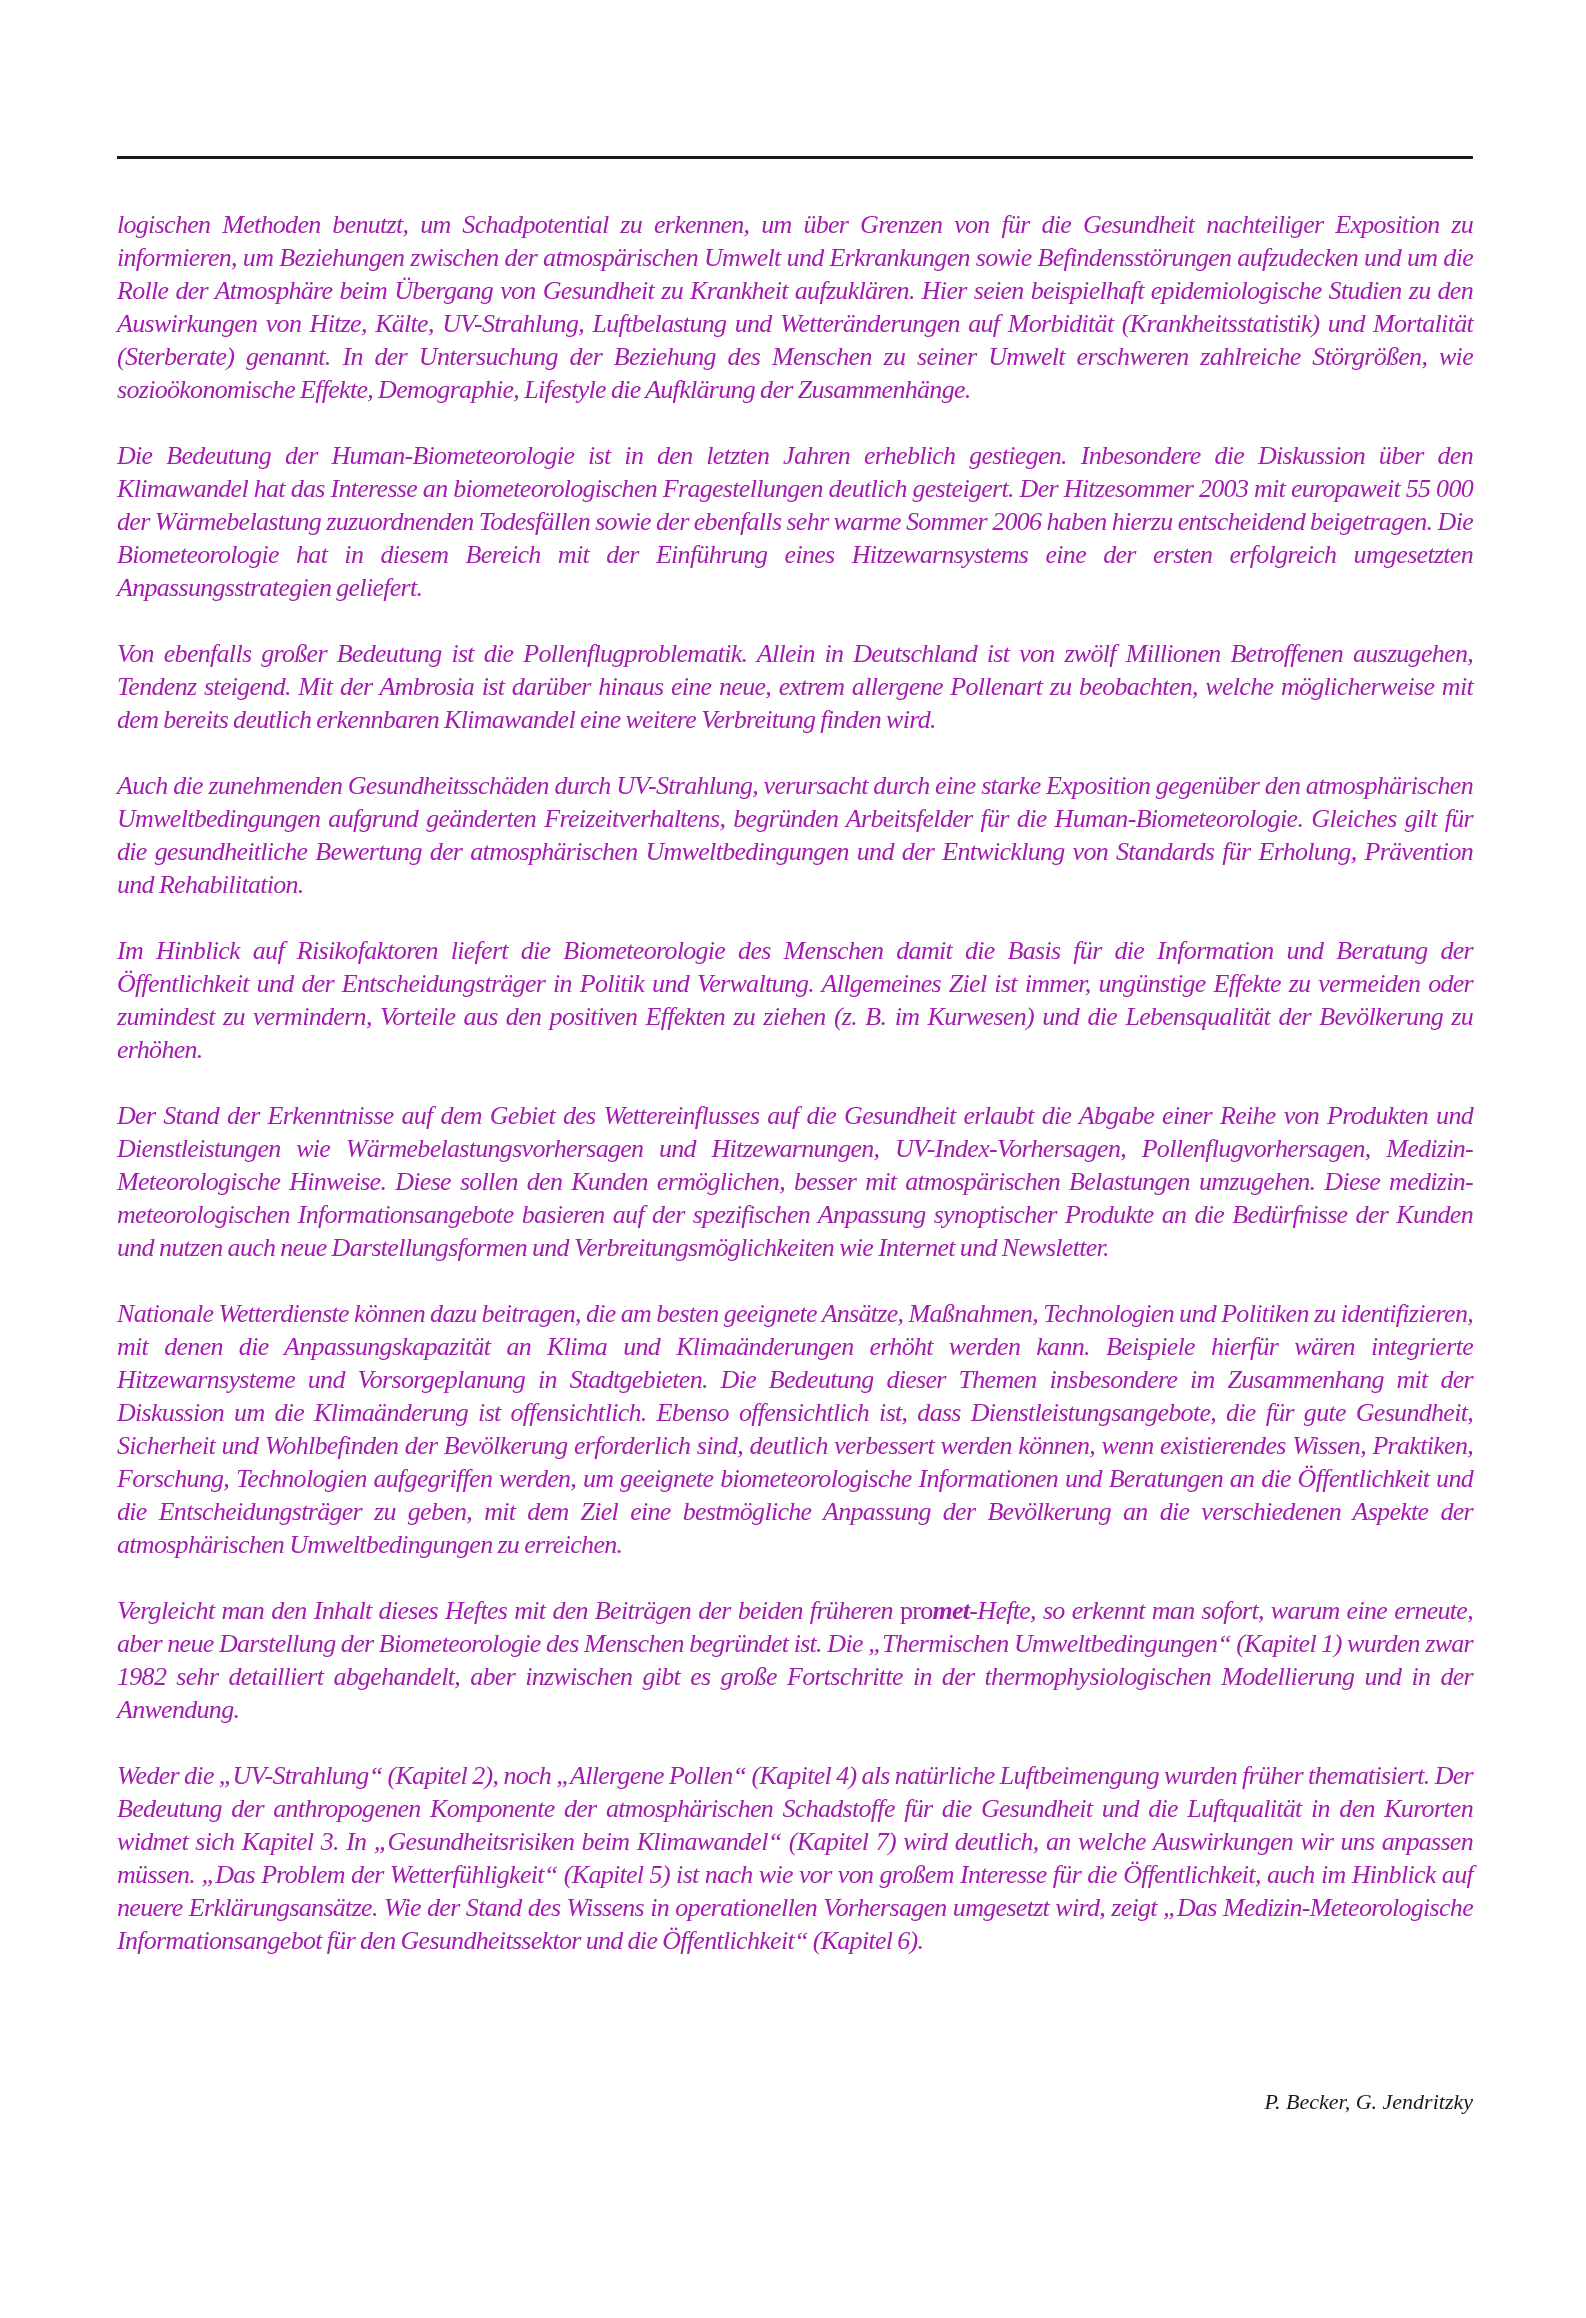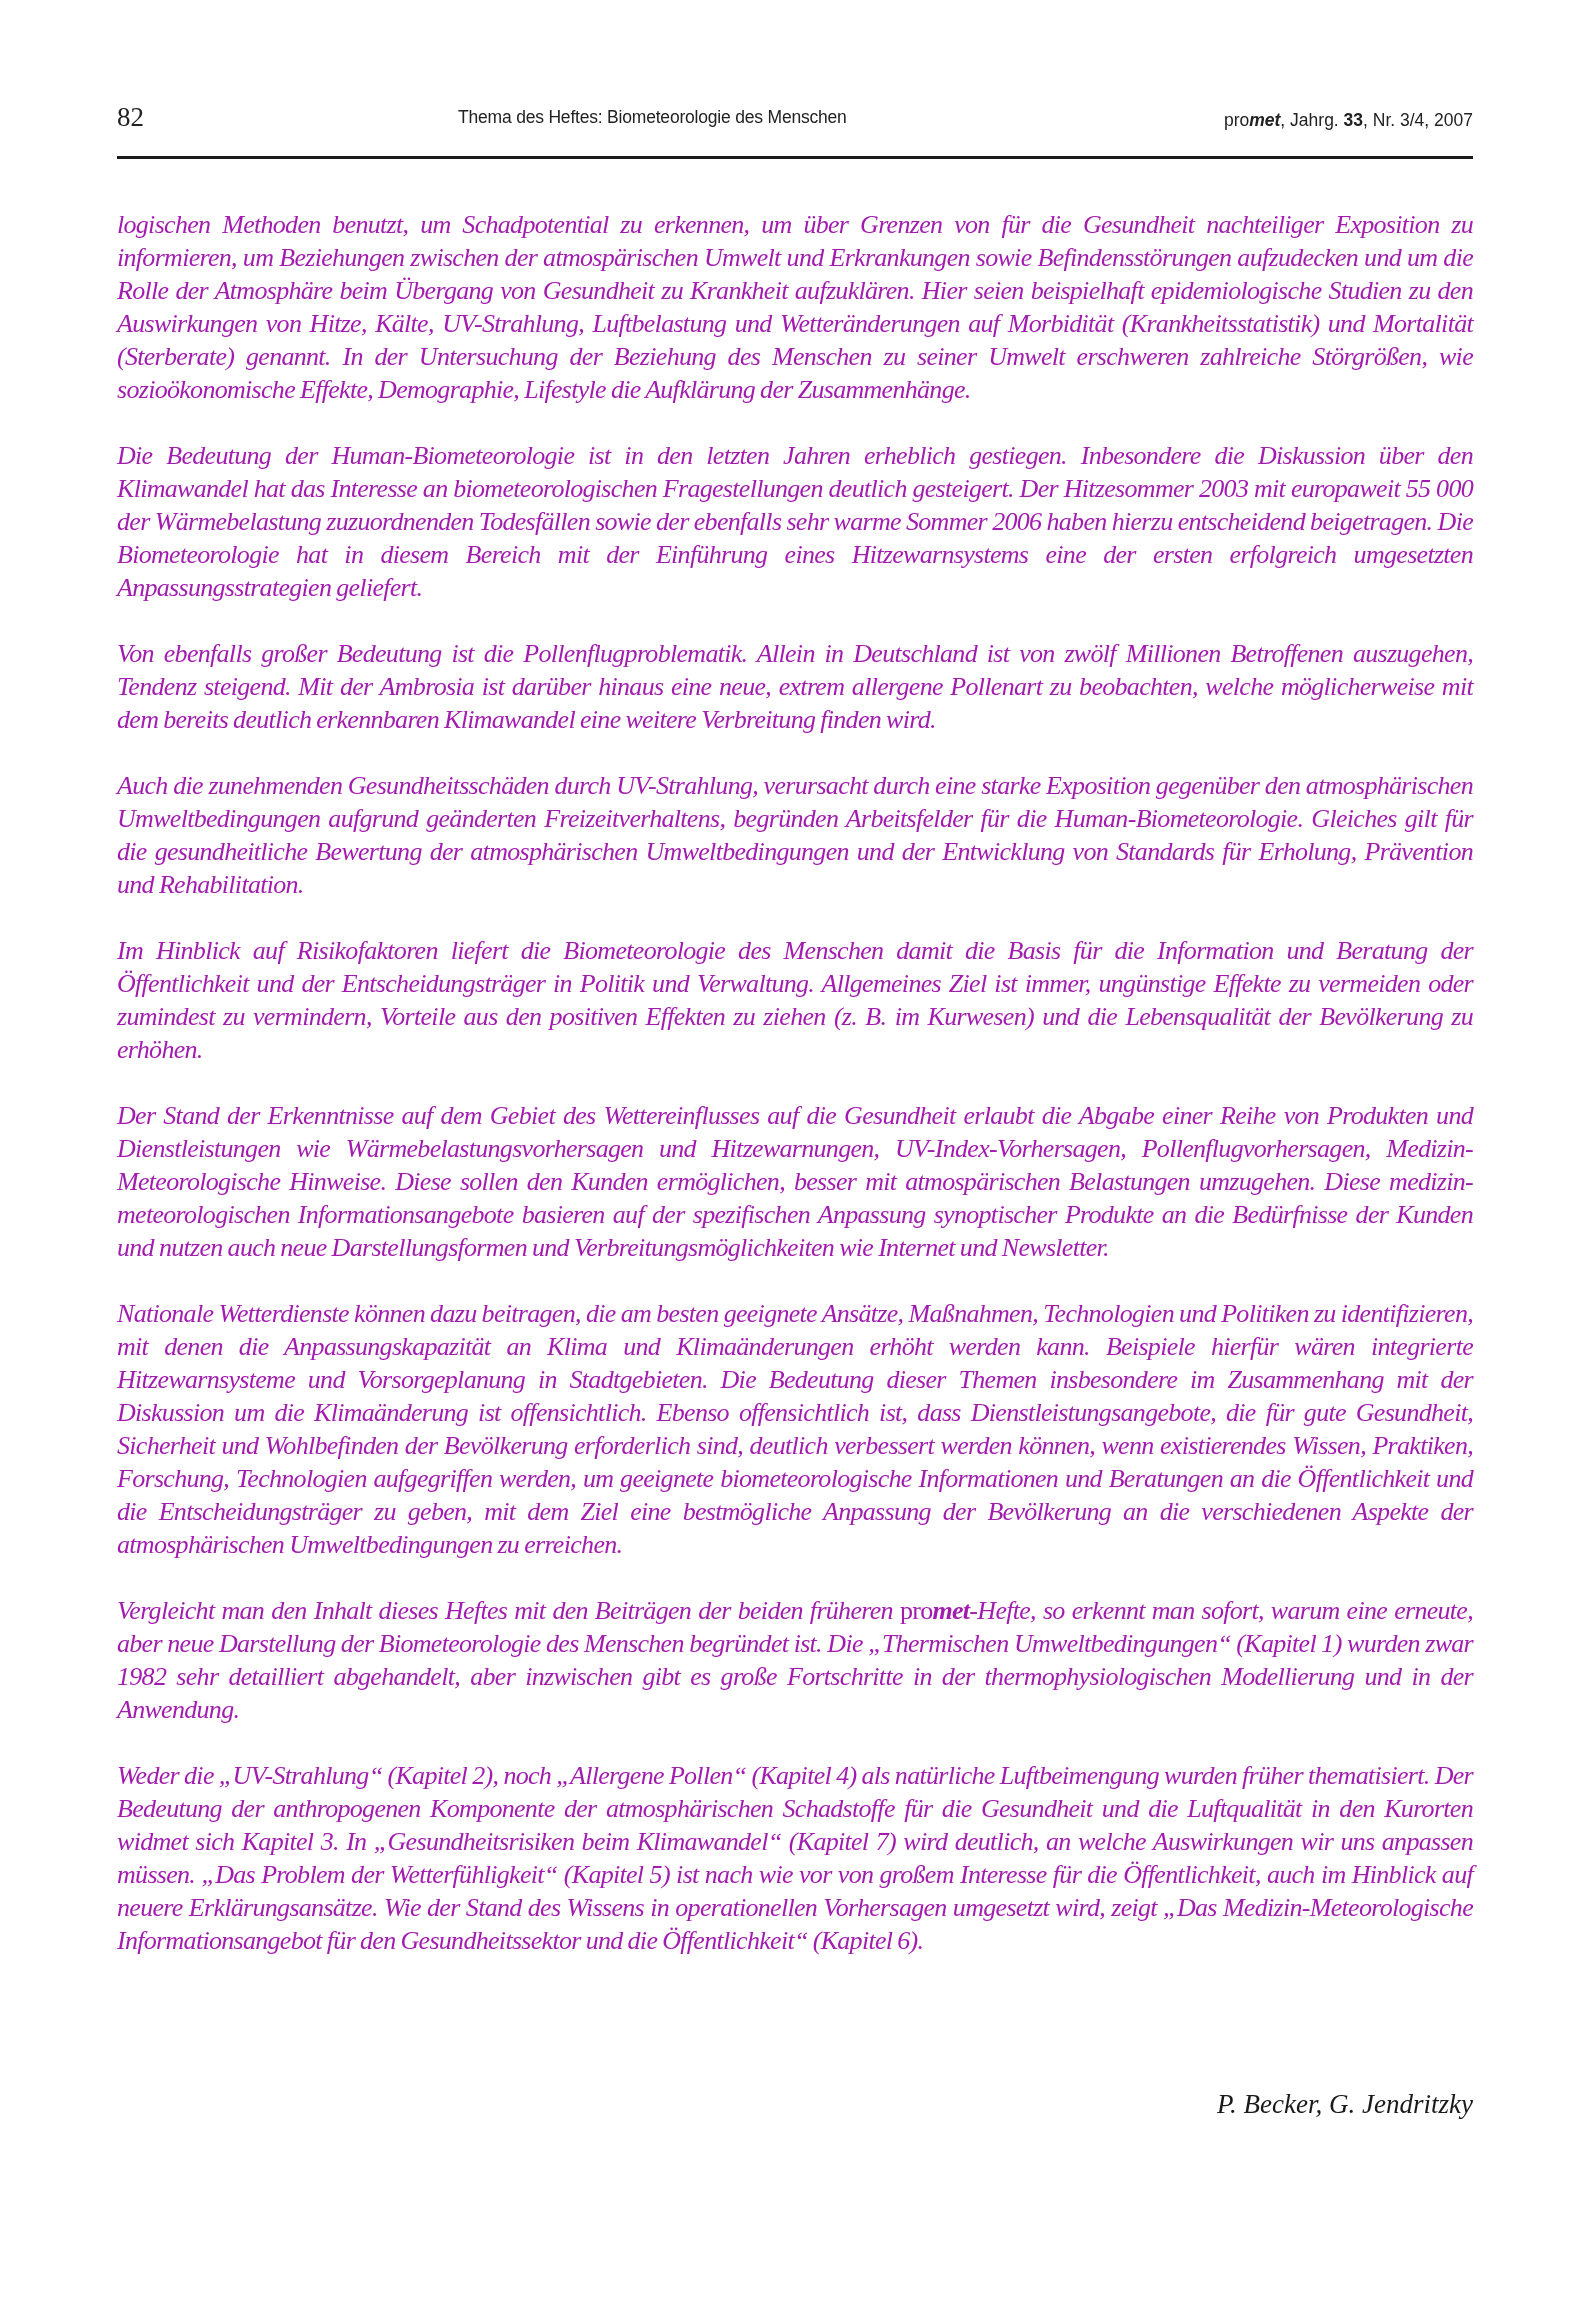--- a/index.html
+++ b/index.html
@@ -9,32 +9,27 @@
     .page-num { position: absolute; left: 0; top: 0; font-family: "Liberation Serif", serif; font-size: 27px; color: #222; }
     .running-title { position: absolute; left: 341px; top: 4.8px; font-family: "Liberation Sans", sans-serif; font-size: 17.5px; color: #222; letter-spacing: -0.2px; }
     .journal { position: absolute; right: 0; top: 8px; font-family: "Liberation Sans", sans-serif; font-size: 17.5px; color: #222; }
     .journal b { font-weight: bold; }
     .journal i.met { font-style: italic; font-weight: bold; }
     .rule { position: absolute; left: 117px; top: 156px; width: 1356px; height: 3.2px; background: #1a1a1a; }
     .body { position: absolute; left: 117px; top: 208px; width: 1356px; }
     .para { font-family: "Liberation Serif", serif; font-style: italic; font-size: 26px; line-height: 33px; text-align: justify; margin: 0 0 33px 0; letter-spacing: -0.7px; word-spacing: -0.8px; color: #a21caf; }
     .promet-inline { font-style: normal; }
     .promet-inline b { font-style: italic; font-weight: bold; }
-    .signature { position: absolute; right: 113px; top: 2089px; font-family: "Liberation Serif", serif; font-style: italic; font-size: 27px; color: #1a1a1a; }
+    .signature { position: absolute; right: 113px; top: 2089px; font-family: "Liberation Serif", serif; font-style: italic; font-size: 22px; color: #1a1a1a; }
   </style>
 </head>
 <body>
 
 <div class="page">
 
-  <div class="header">
-    <span class="page-num">82</span>
-    <span class="running-title">Thema des Heftes: Biometeorologie des Menschen</span>
-    <span class="journal"><span>pro</span><i class="met">met</i><span>, Jahrg. </span><b>33</b><span>, Nr. 3/4, 2007</span></span>
-  </div>
 
   <div class="rule"></div>
 
   <div class="body">
     <p class="para">logischen Methoden benutzt, um Schadpotential zu erkennen, um über Grenzen von für die Gesundheit nachteiliger Exposition zu informieren, um Beziehungen zwischen der atmospärischen Umwelt und Erkrankungen sowie Befindensstörungen aufzudecken und um die Rolle der Atmosphäre beim Übergang von Gesundheit zu Krankheit aufzuklären. Hier seien beispielhaft epidemiologische Studien zu den Auswirkungen von Hitze, Kälte, UV-Strahlung, Luftbelastung und Wetteränderungen auf Morbidität (Krankheitsstatistik) und Mortalität (Sterberate) genannt. In der Untersuchung der Beziehung des Menschen zu seiner Umwelt erschweren zahlreiche Störgrößen, wie sozioökonomische Effekte, Demographie, Lifestyle die Aufklärung der Zusammenhänge.</p>
     <p class="para">Die Bedeutung der Human-Biometeorologie ist in den letzten Jahren erheblich gestiegen. Inbesondere die Diskussion über den Klimawandel hat das Interesse an biometeorologischen Fragestellungen deutlich gesteigert. Der Hitzesommer 2003 mit europaweit 55 000 der Wärmebelastung zuzuordnenden Todesfällen sowie der ebenfalls sehr warme Sommer 2006 haben hierzu entscheidend beigetragen. Die Biometeorologie hat in diesem Bereich mit der Einführung eines Hitzewarnsystems eine der ersten erfolgreich umgesetzten Anpassungsstrategien geliefert.</p>
     <p class="para">Von ebenfalls großer Bedeutung ist die Pollenflugproblematik. Allein in Deutschland ist von zwölf Millionen Betroffenen auszugehen, Tendenz steigend. Mit der Ambrosia ist darüber hinaus eine neue, extrem allergene Pollenart zu beobachten, welche möglicherweise mit dem bereits deutlich erkennbaren Klimawandel eine weitere Verbreitung finden wird.</p>
     <p class="para">Auch die zunehmenden Gesundheitsschäden durch UV-Strahlung, verursacht durch eine starke Exposition gegenüber den atmosphärischen Umweltbedingungen aufgrund geänderten Freizeitverhaltens, begründen Arbeitsfelder für die Human-Biometeorologie. Gleiches gilt für die gesundheitliche Bewertung der atmosphärischen Umweltbedingungen und der Entwicklung von Standards für Erholung, Prävention und Rehabilitation.</p>
     <p class="para">Im Hinblick auf Risikofaktoren liefert die Biometeorologie des Menschen damit die Basis für die Information und Beratung der Öffentlichkeit und der Entscheidungsträger in Politik und Verwaltung. Allgemeines Ziel ist immer, ungünstige Effekte zu vermeiden oder zumindest zu vermindern, Vorteile aus den positiven Effekten zu ziehen (z. B. im Kurwesen) und die Lebensqualität der Bevölkerung zu erhöhen.</p>
     <p class="para">Der Stand der Erkenntnisse auf dem Gebiet des Wettereinflusses auf die Gesundheit erlaubt die Abgabe einer Reihe von Produkten und Dienstleistungen wie Wärmebelastungsvorhersagen und Hitzewarnungen, UV-Index-Vorhersagen, Pollenflugvorhersagen, Medizin-Meteorologische Hinweise. Diese sollen den Kunden ermöglichen, besser mit atmospärischen Belastungen umzugehen. Diese medizin-meteorologischen Informationsangebote basieren auf der spezifischen Anpassung synoptischer Produkte an die Bedürfnisse der Kunden und nutzen auch neue Darstellungsformen und Verbreitungsmöglichkeiten wie Internet und Newsletter.</p>

